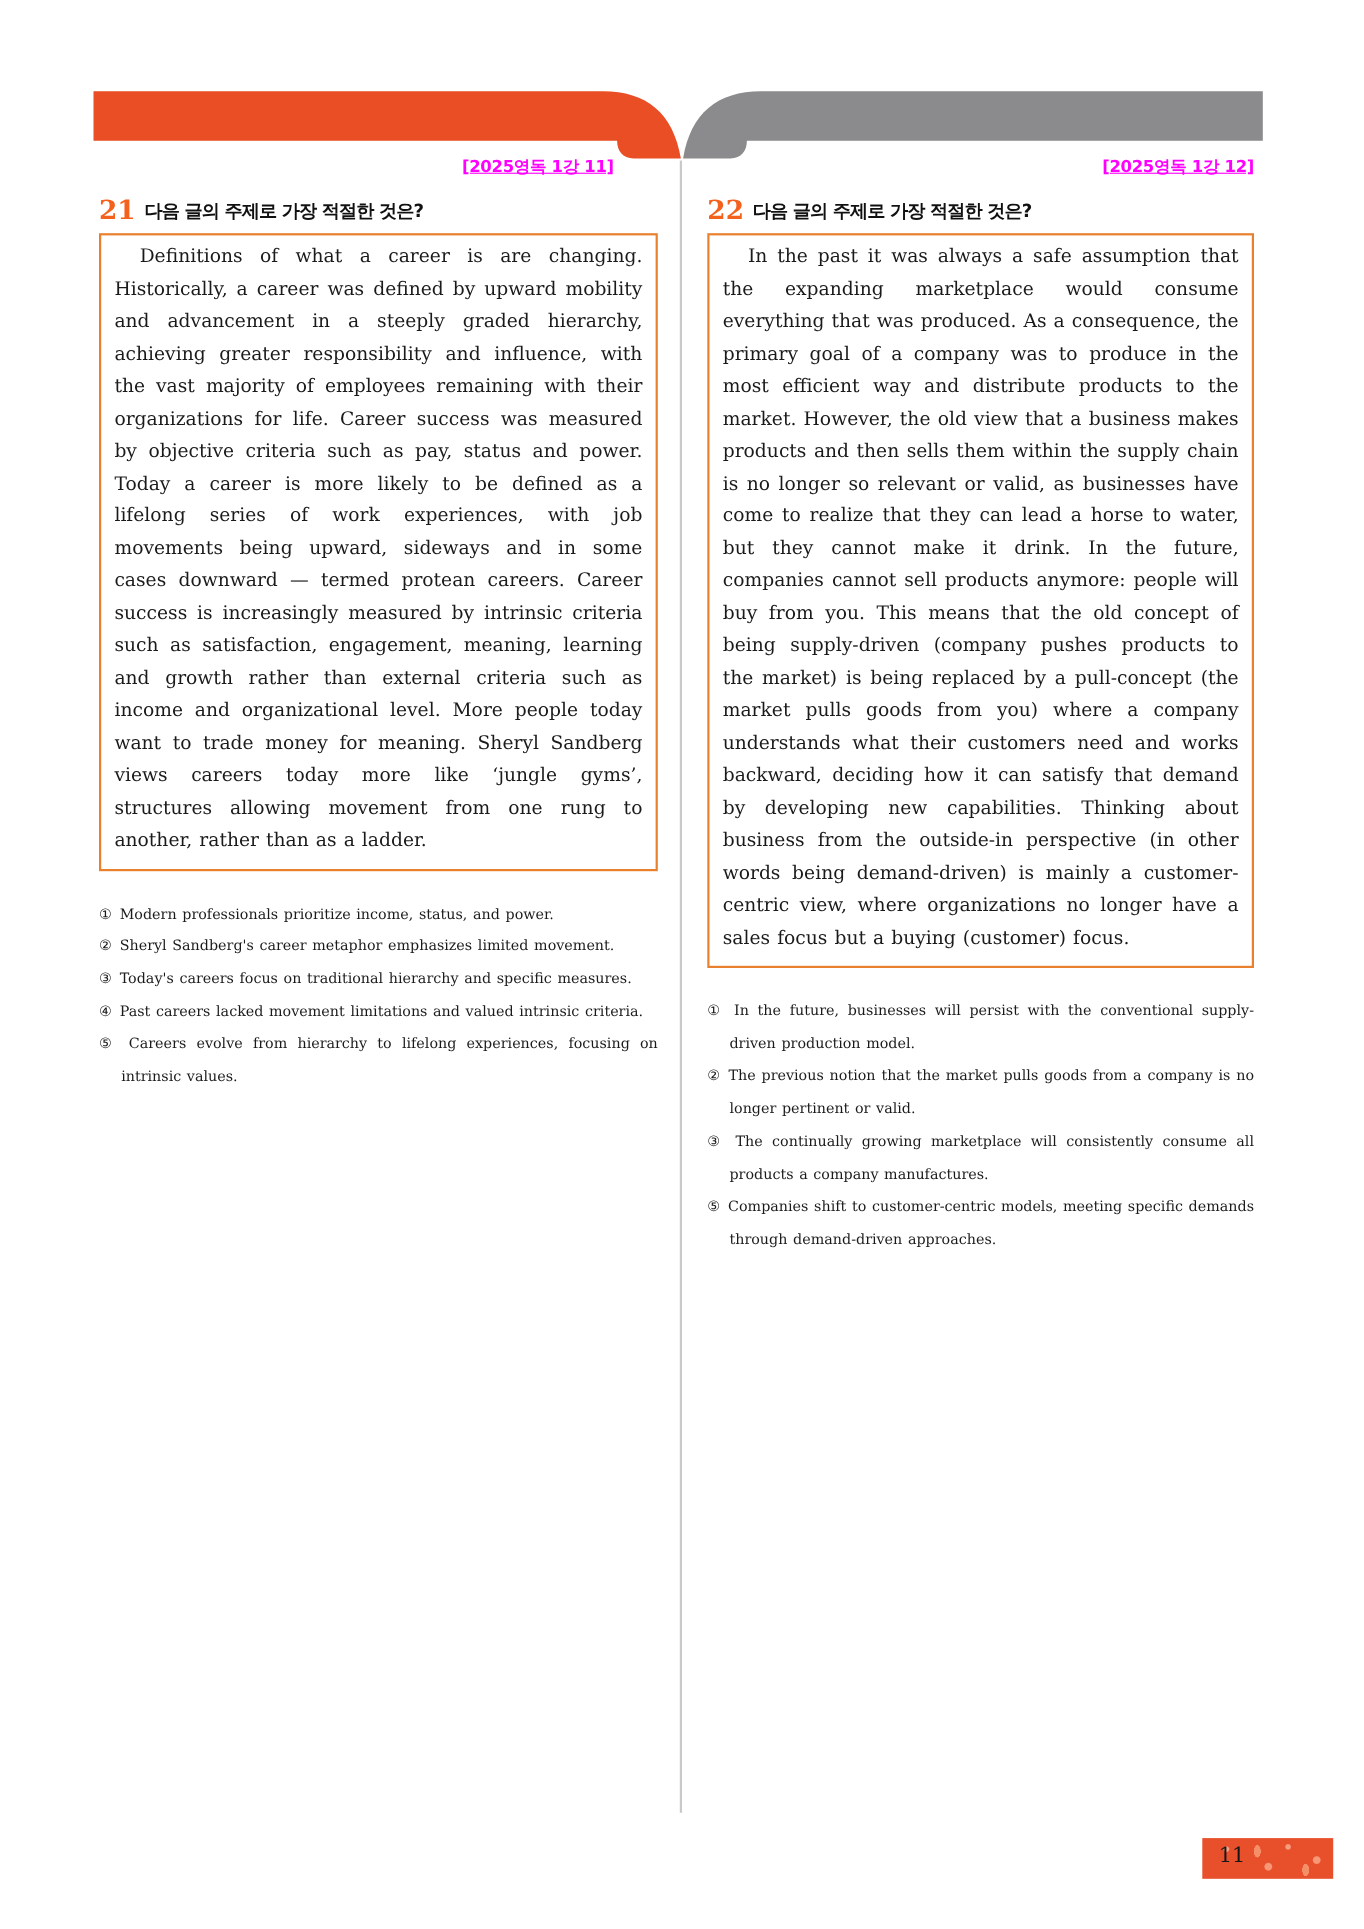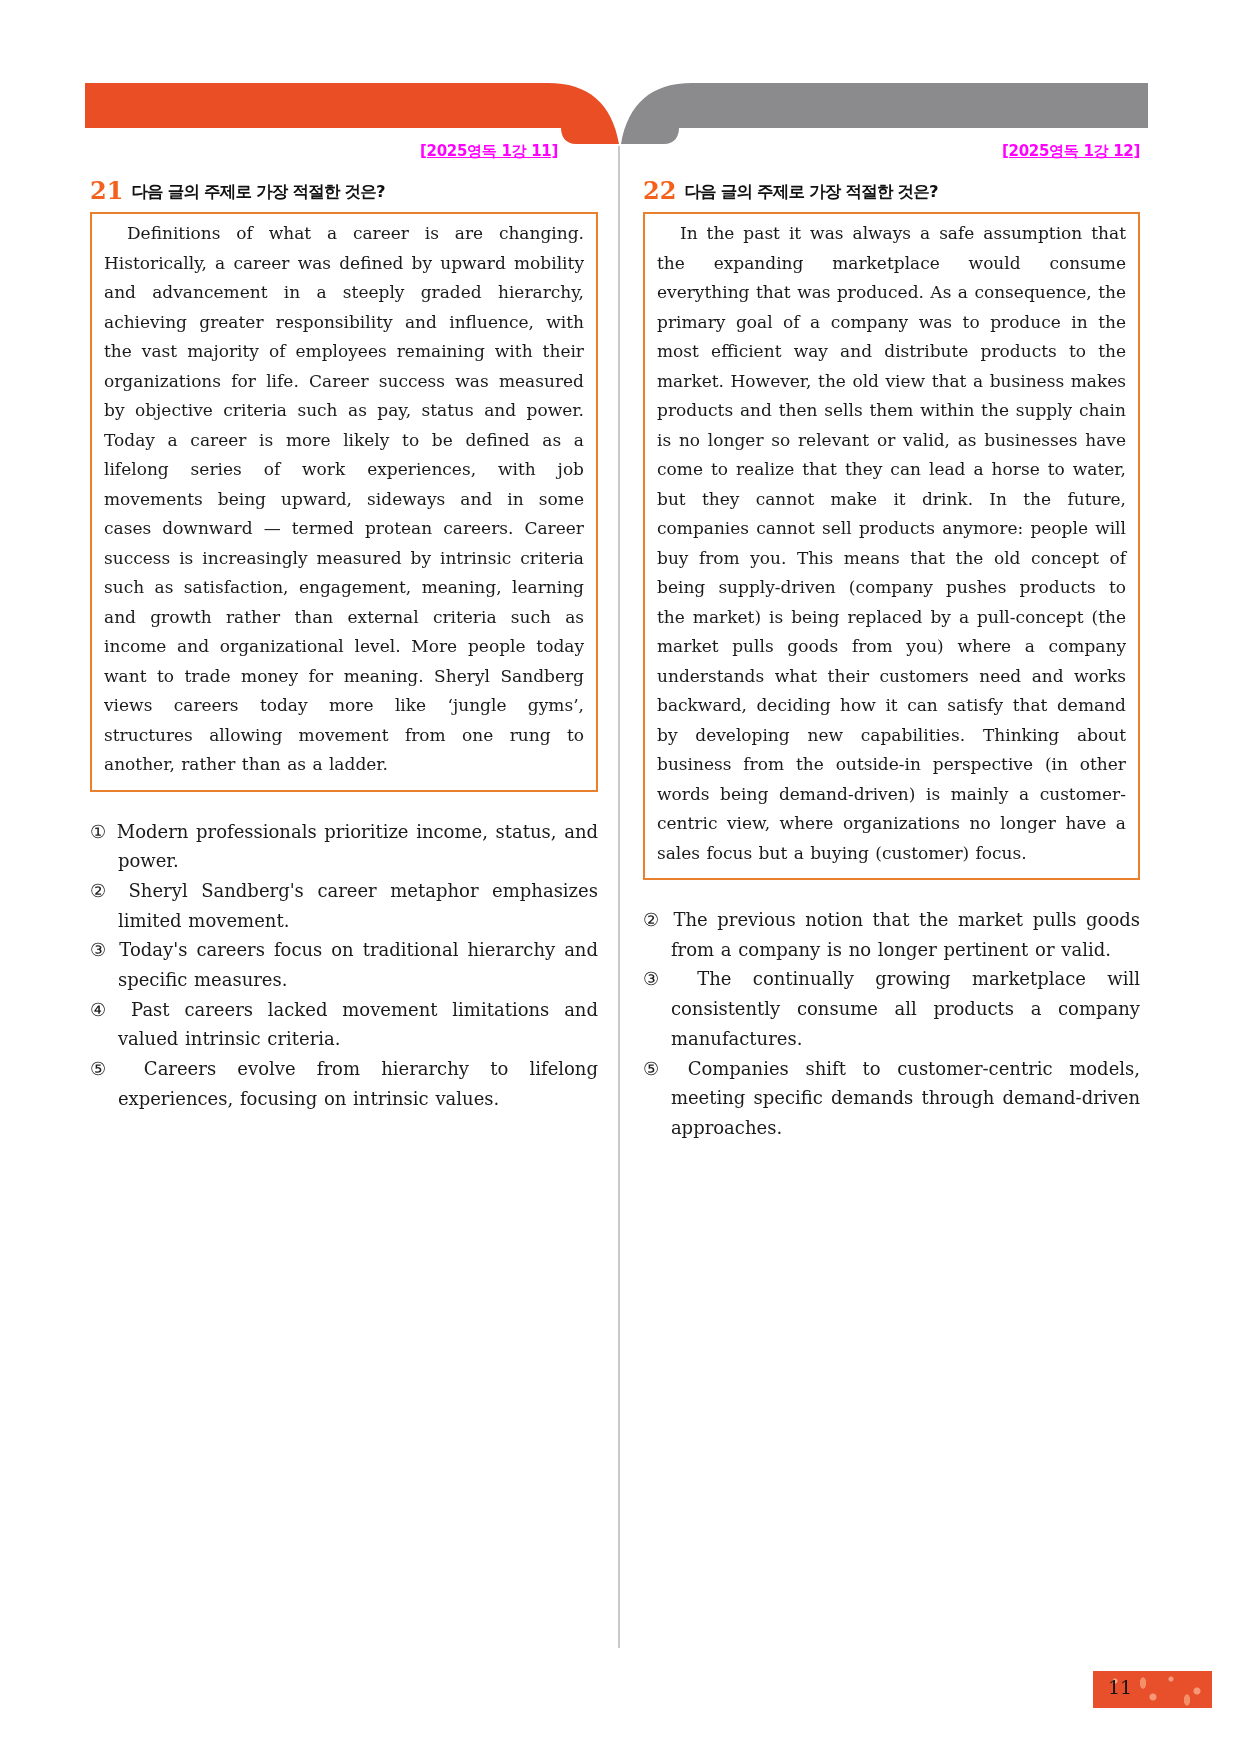--- a/index.html
+++ b/index.html
@@ -42,21 +42,21 @@
     margin-top:7px; border:2px solid #e8802e; background:#ffffff;
     padding:5px 12px 10px 12px;
   }
   .passage-text {
     margin:0; font-size:17px; line-height:29.5px; text-align:justify;
     text-indent:1.35em; word-spacing:1px;
   }
 
   .choices { margin-top:25px; }
   .choice {
-    font-size:18px; line-height:29.7px; text-align:justify;
+    font-size:13px; line-height:29.7px; text-align:justify;
     padding-left:1.55em; text-indent:-1.55em; word-spacing:1px;
   }
   .choice-marker { margin-right:2px; }
 
   
   .page-number-box {
     position:absolute; left:1093px; top:1671px; width:119px; height:37px;
     background-color:#e8502b;
     background-image:
       radial-gradient(circle at 22px 10px,  rgba(255,190,160,0.75) 0 2px, transparent 3px),
@@ -112,20 +112,21 @@
 
     <div class="q-header">
       <span class="q-num">22</span><span class="q-prompt">다음 글의 주제로 가장 적절한 것은?</span>
     </div>
 
     <div class="passage-box">
       <p class="passage-text">In the past it was always a safe assumption that the expanding marketplace would consume everything that was produced. As a consequence, the primary goal of a company was to produce in the most efficient way and distribute products to the market. However, the old view that a business makes products and then sells them within the supply chain is no longer so relevant or valid, as businesses have come to realize that they can lead a horse to water, but they cannot make it drink. In the future, companies cannot sell products anymore: people will buy from you. This means that the old concept of being supply-driven (company pushes products to the market) is being replaced by a pull-concept (the market pulls goods from you) where a company understands what their customers need and works backward, deciding how it can satisfy that demand by developing new capabilities. Thinking about business from the outside-in perspective (in other words being demand-driven) is mainly a customer-centric view, where organizations no longer have a sales focus but a buying (customer) focus.</p>
     </div>
 
     <div class="choices">
+      <div class="choice"><span class="choice-marker">①</span> <span>In the future, businesses will persist with the conventional supply-driven production model.</span></div>
       <div class="choice"><span class="choice-marker">②</span> <span>The previous notion that the market pulls goods from a company is no longer pertinent or valid.</span></div>
       <div class="choice"><span class="choice-marker">③</span> <span>The continually growing marketplace will consistently consume all products a company manufactures.</span></div>
       <div class="choice"><span class="choice-marker">⑤</span> <span>Companies shift to customer-centric models, meeting specific demands through demand-driven approaches.</span></div>
     </div>
   </div>
 
   <div class="page-number-box">
     <span class="page-number">11</span>
   </div>
 

